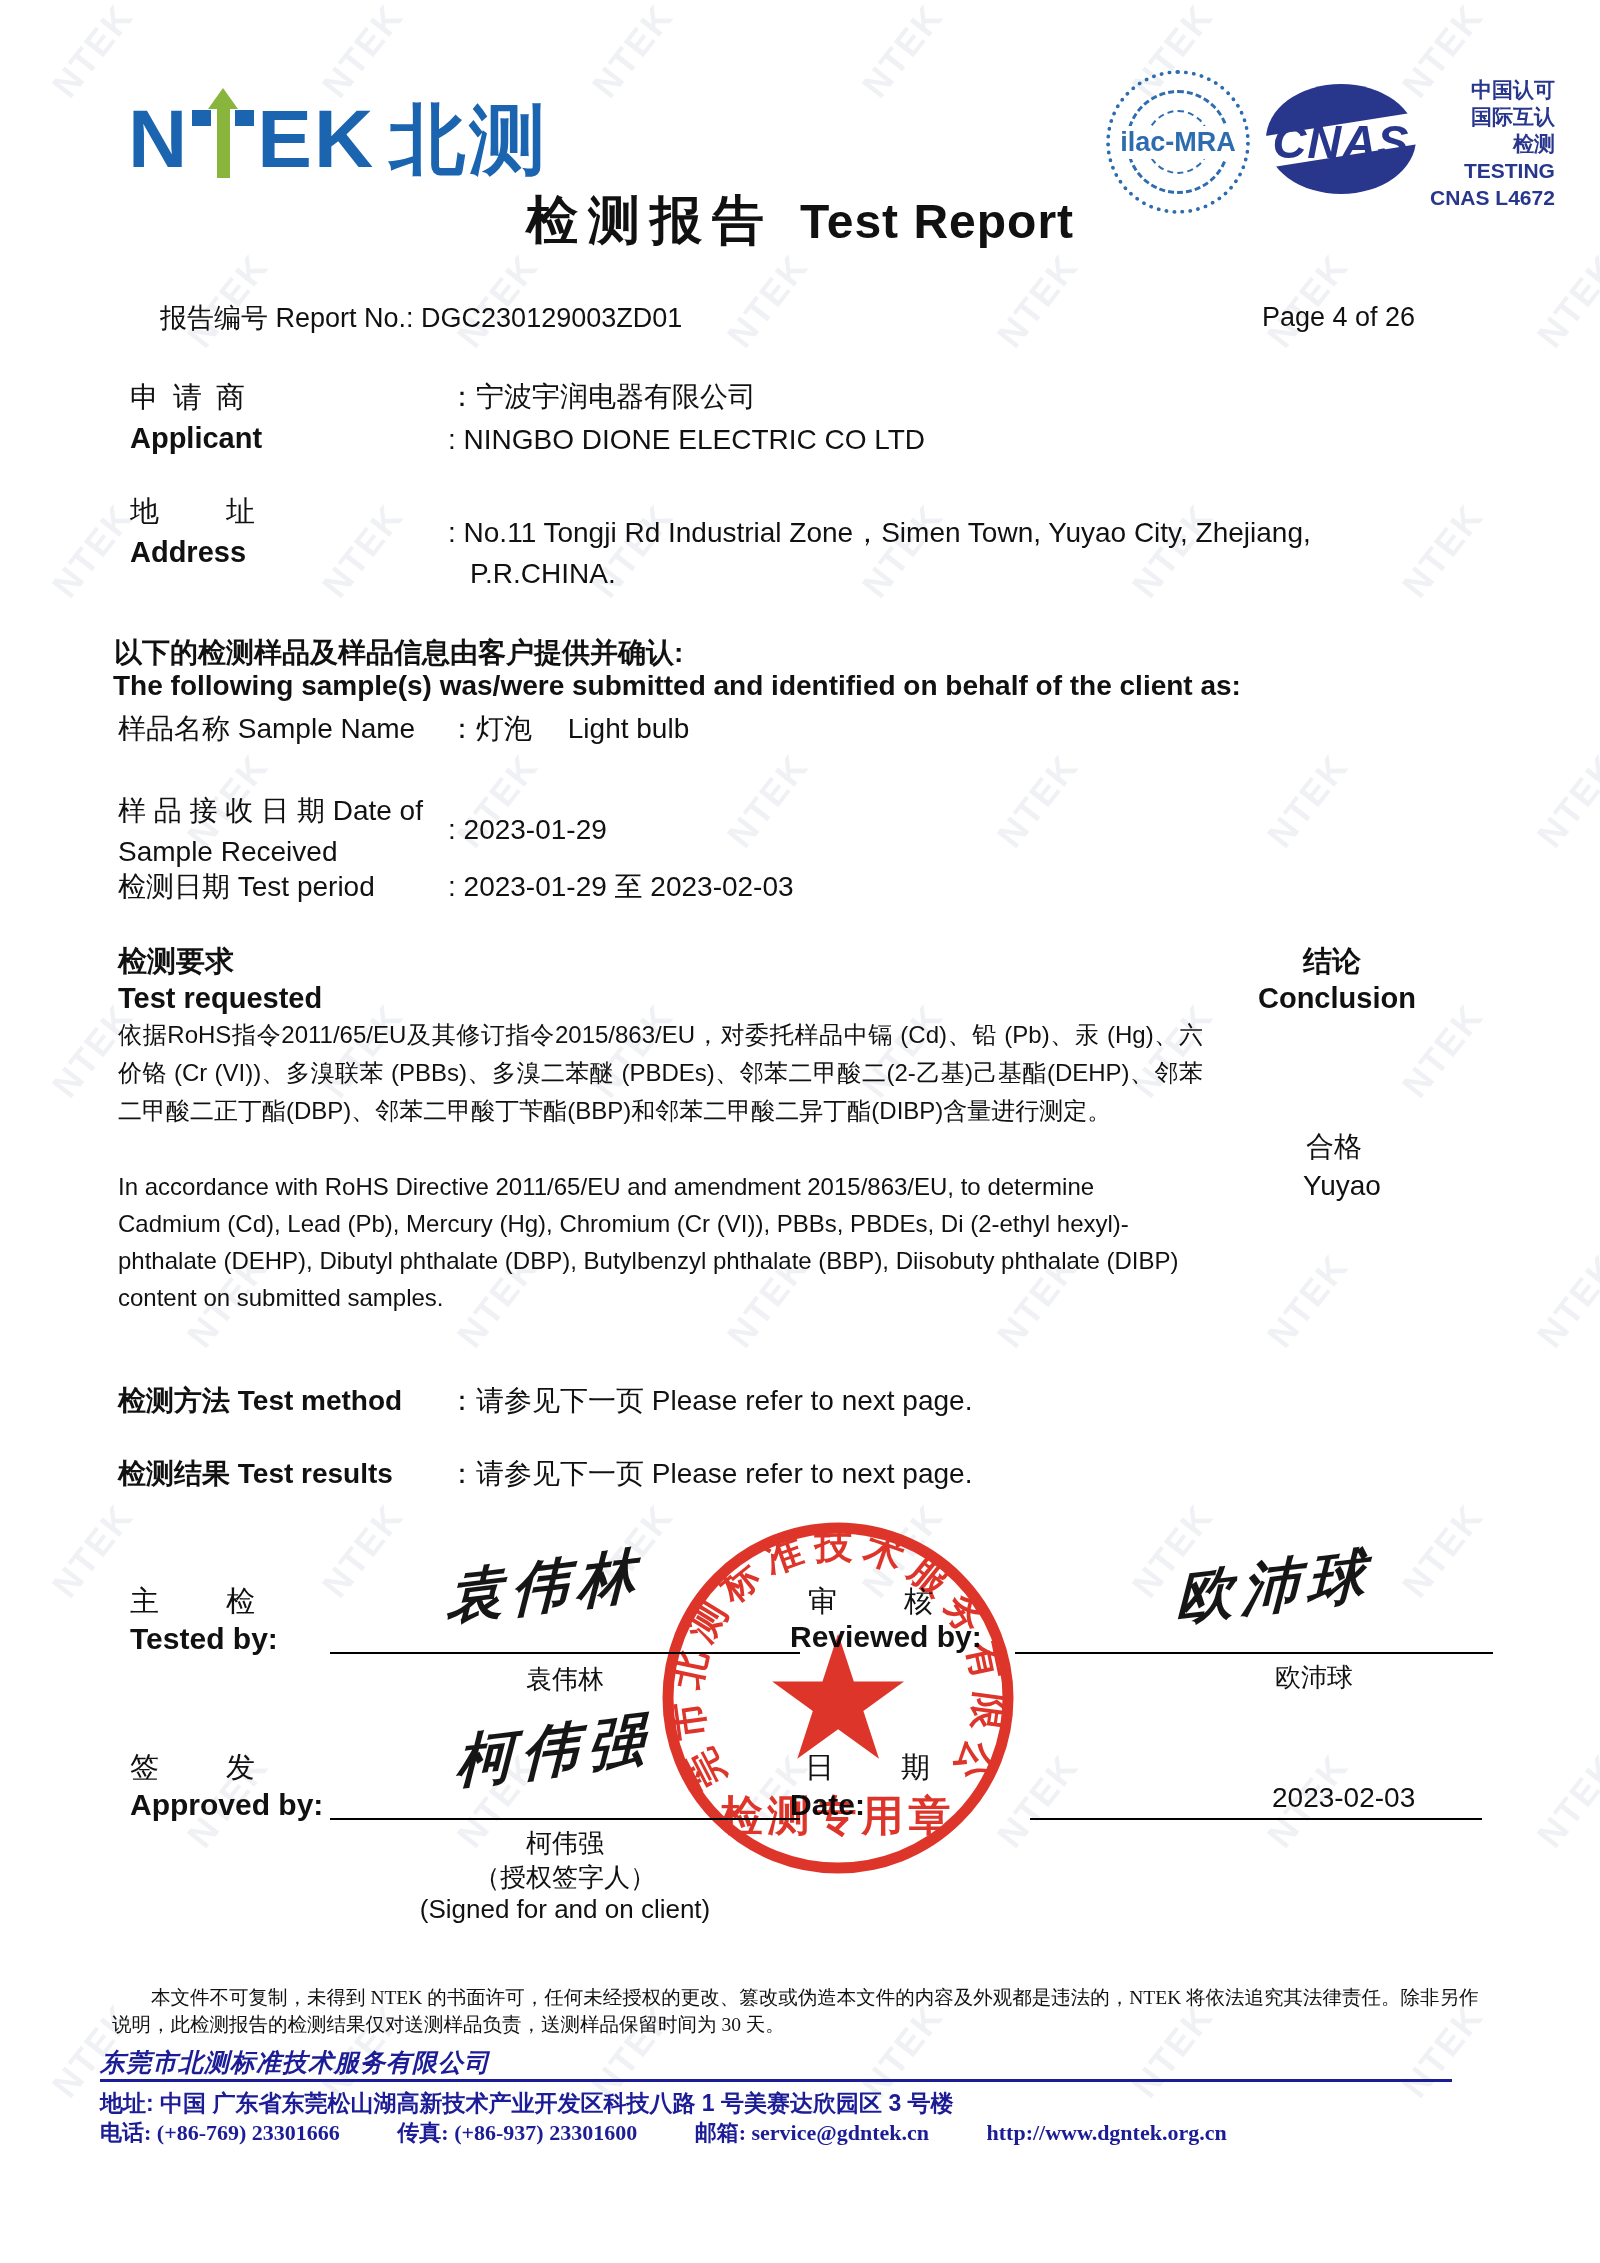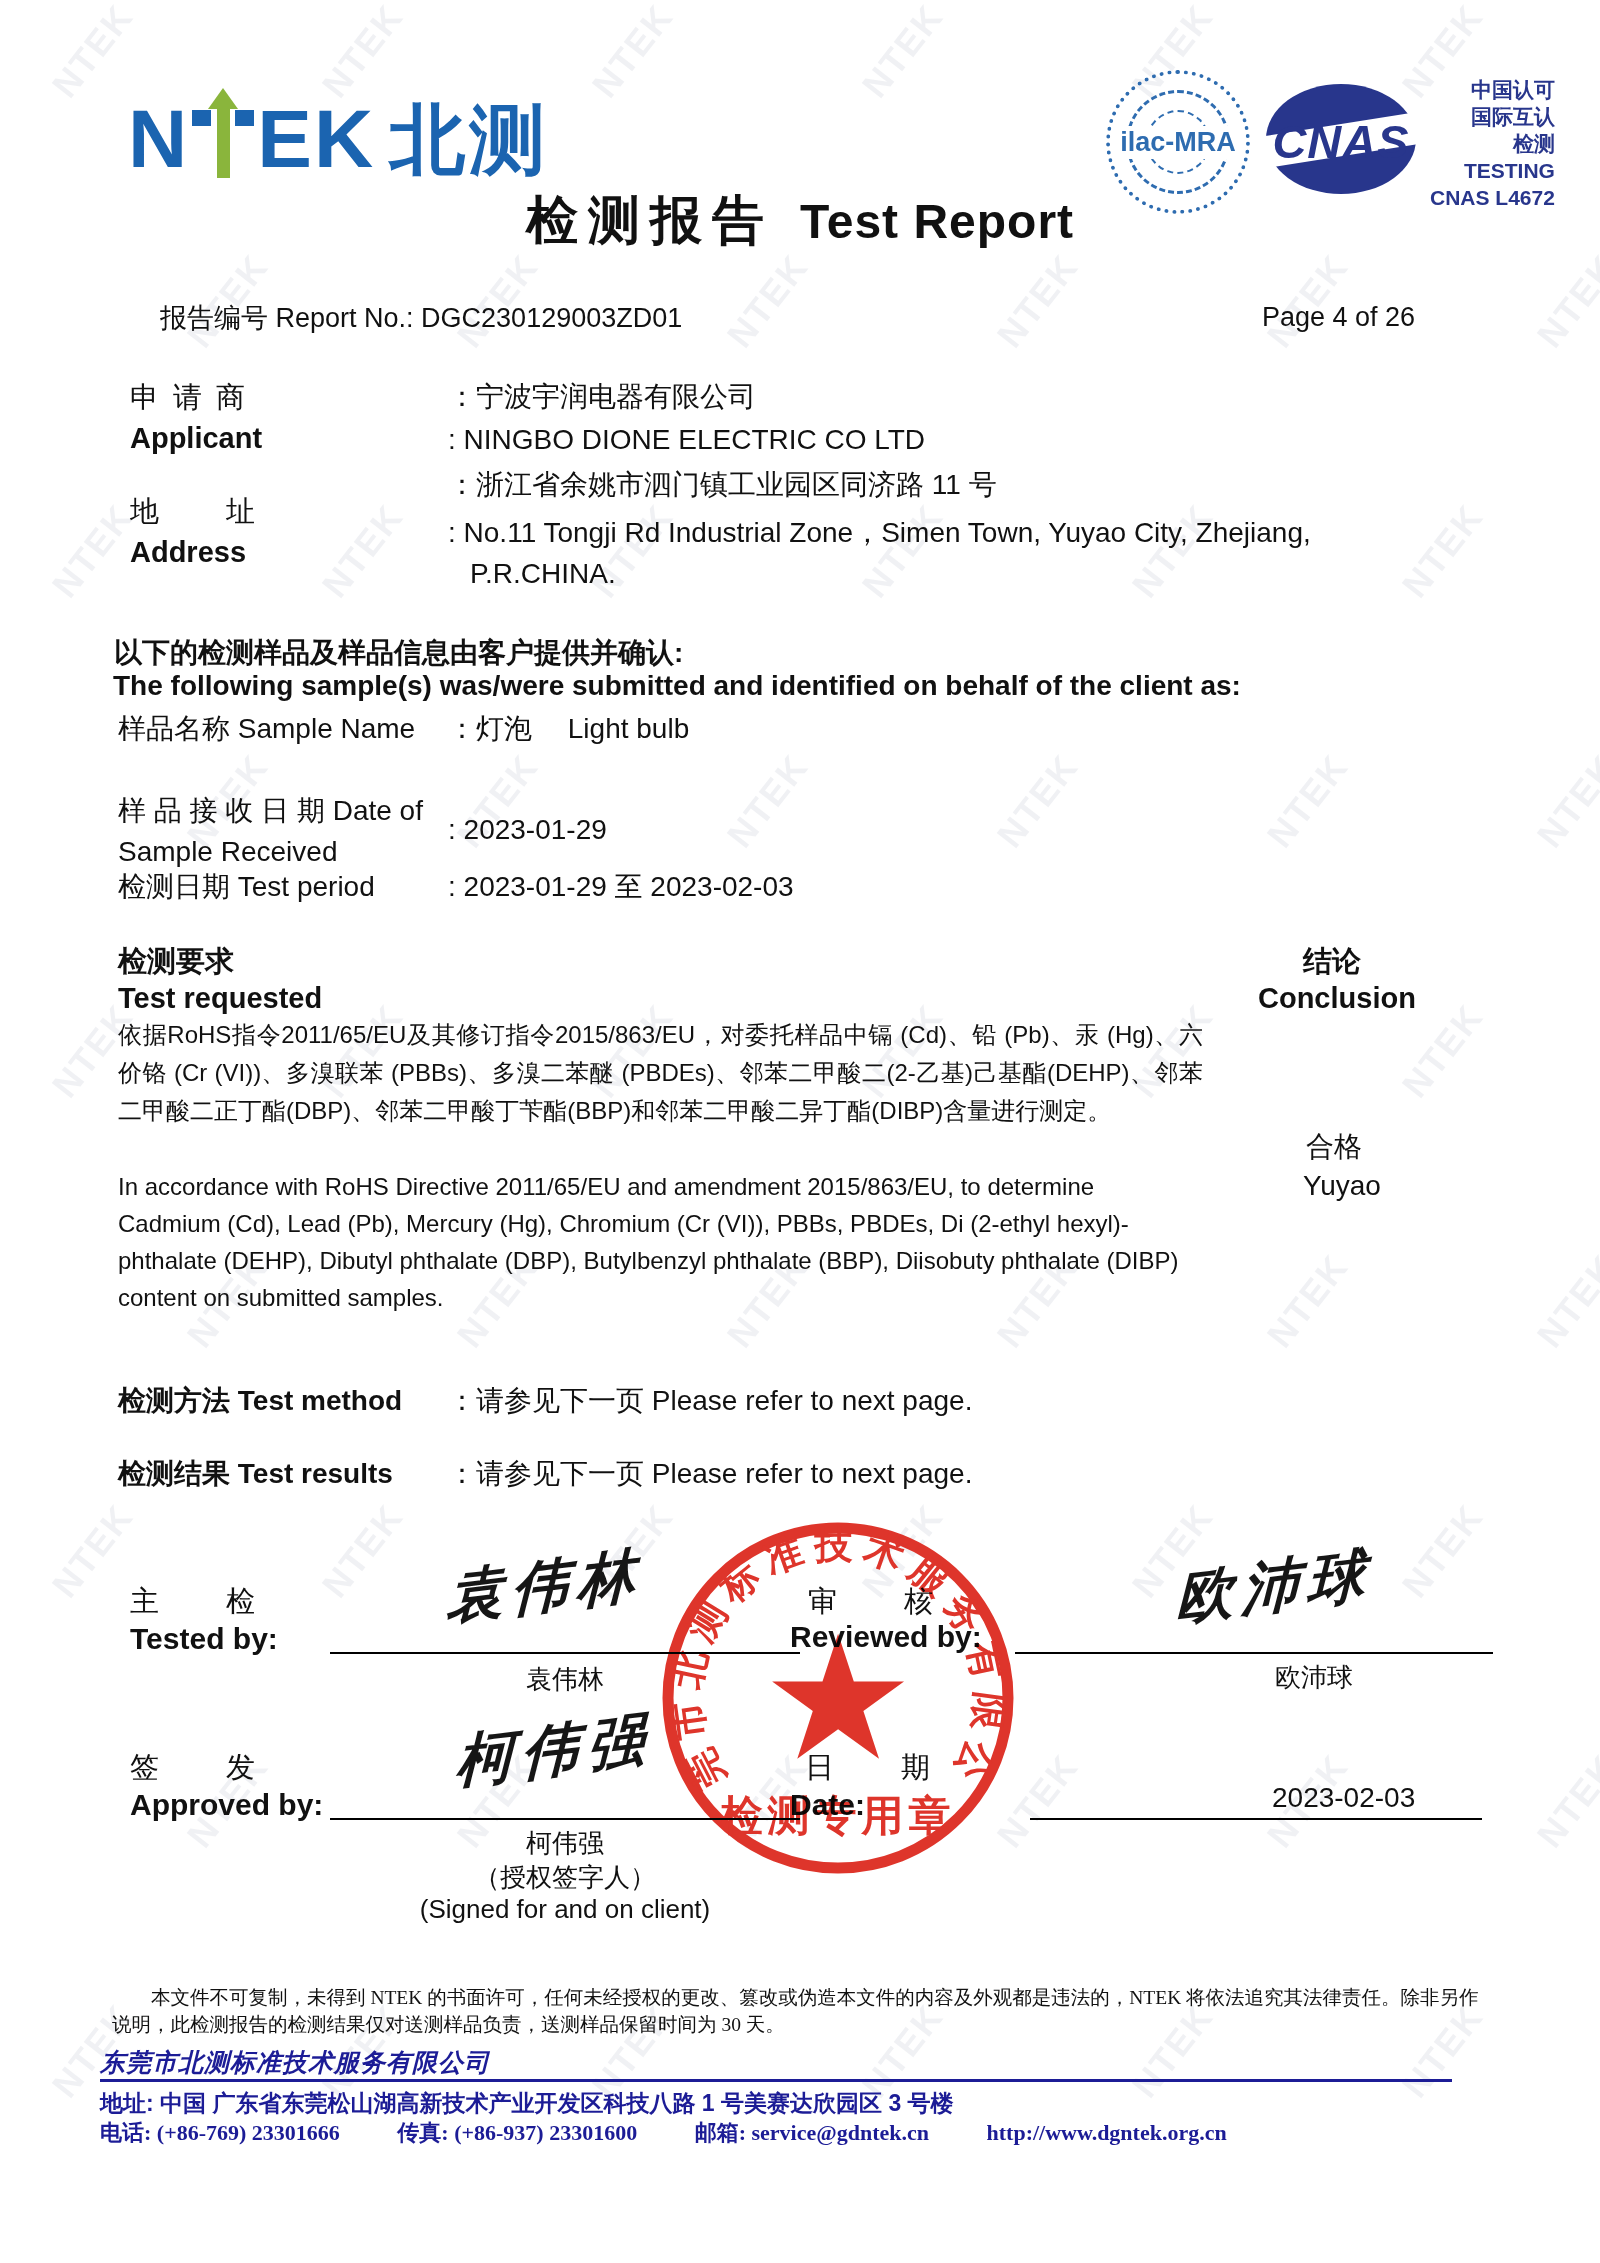--- a/index.html
+++ b/index.html
@@ -159,21 +159,20 @@
     <span>报告编号 Report No.:</span>
     <span>DGC230129003ZD01</span>
   </div>
   <div class="abs rline" style="left:1262px;top:302px;">Page 4 of 26</div>
 
   <div class="abs zhlab" style="left:130px;top:378px;">申 请 商</div>
   <div class="abs val b" style="left:130px;top:422px;font-size:29px;">Applicant</div>
   <div class="abs val" style="left:448px;top:378px;">：宁波宇润电器有限公司</div>
   <div class="abs val" style="left:448px;top:424px;">: NINGBO DIONE ELECTRIC CO LTD</div>
 
-  <div class="abs val" style="left:448px;top:466px;">：浙江省余姚市泗门镇工业园区同济路 11 号</div>
   <div class="abs zhlab" style="left:130px;top:492px;">地　　址</div>
   <div class="abs val" style="left:448px;top:514px;">: No.11 Tongji Rd Industrial Zone，Simen Town, Yuyao City, Zhejiang,</div>
   <div class="abs val b" style="left:130px;top:536px;font-size:29px;">Address</div>
   <div class="abs val" style="left:470px;top:558px;">P.R.CHINA.</div>
 
   <div class="abs val b" style="left:114px;top:634px;">以下的检测样品及样品信息由客户提供并确认:</div>
   <div class="abs val b" style="left:113px;top:670px;">The following sample(s) was/were submitted and identified on behalf of the client as:</div>
 
   <div class="abs val" style="left:118px;top:710px;">样品名称  Sample Name</div>
   <div class="abs val" style="left:448px;top:710px;">：灯泡　 Light bulb</div>

